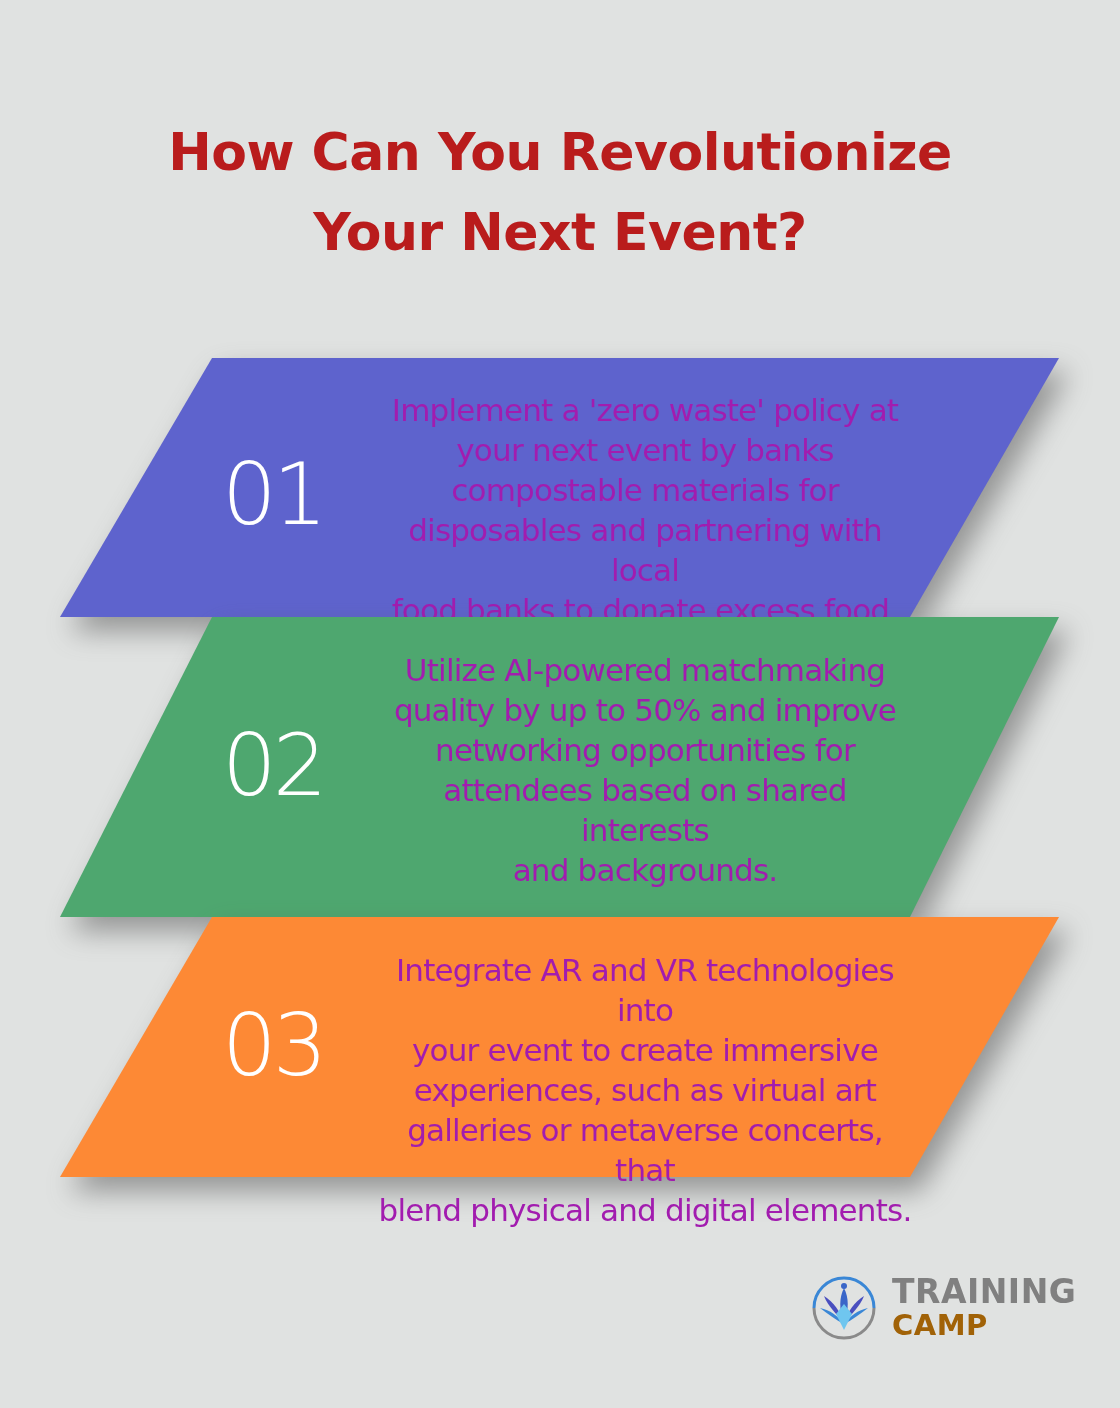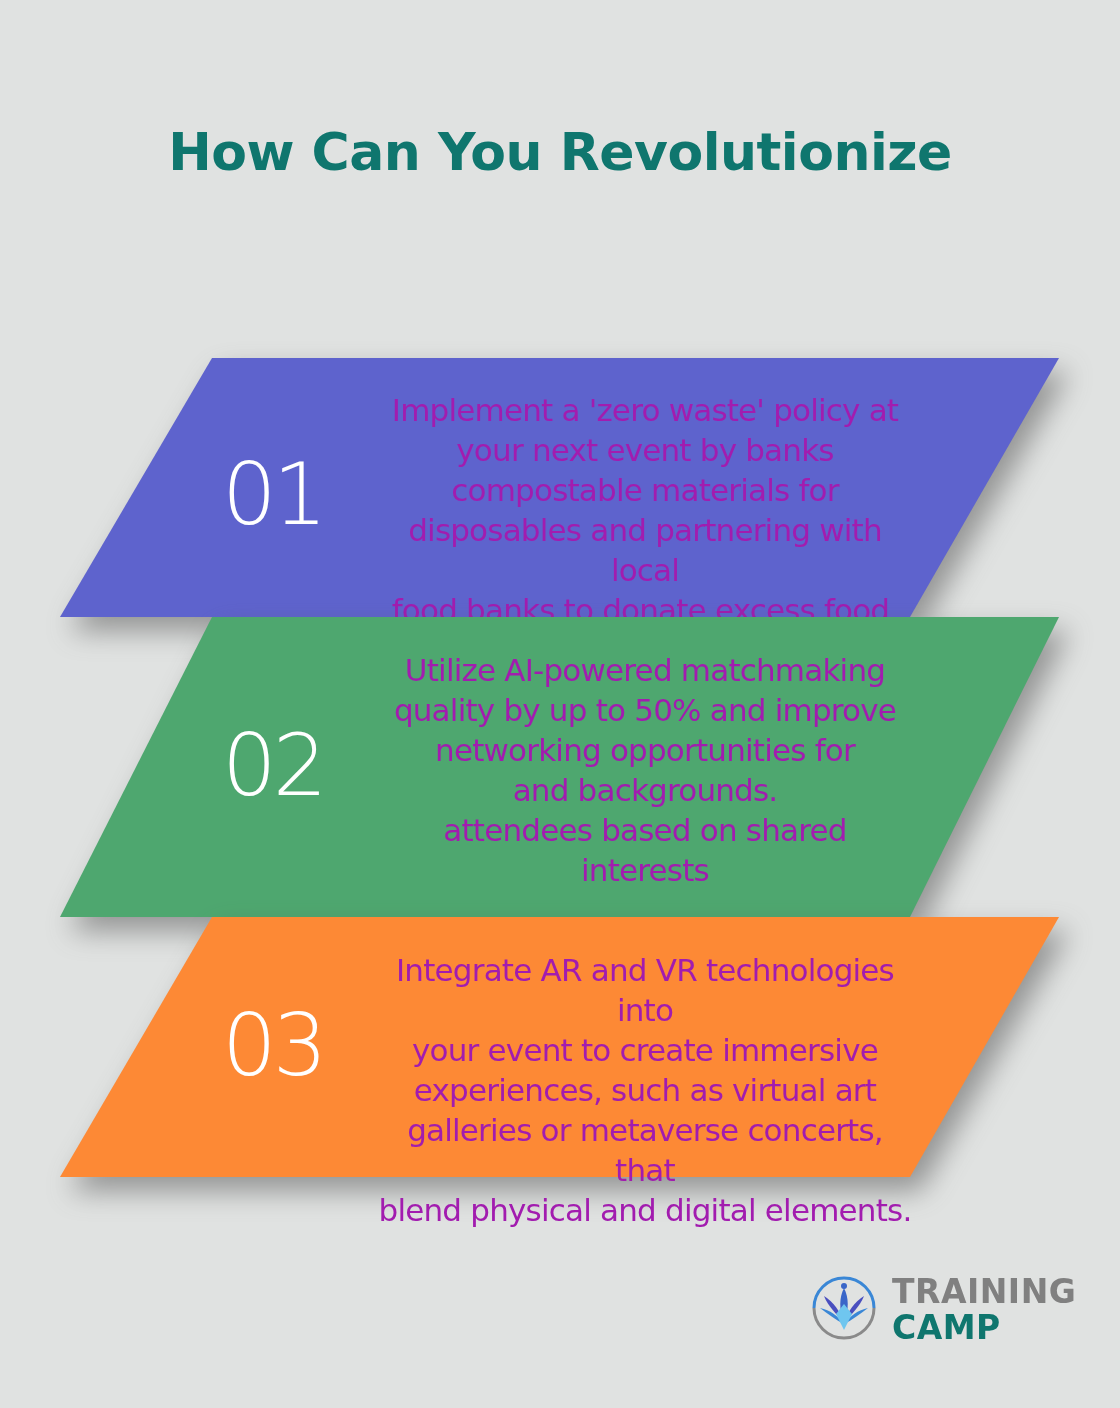--- a/index.html
+++ b/index.html
@@ -3,21 +3,21 @@
 <meta charset="utf-8">
 <style>
   html, body { margin:0; padding:0; }
   body {
     width:1120px; height:1408px; background:#e0e2e1; position:relative; overflow:hidden;
     font-family:"Liberation Sans", "DejaVu Sans", sans-serif;
   }
   .title {
     position:absolute; left:0; top:112px; width:1120px; text-align:center;
     font-family:"DejaVu Sans", sans-serif; font-weight:bold; font-size:52px; line-height:80px;
-    color:#0f766e; letter-spacing:-0.5px;
+    color:#b91c1c; letter-spacing:-0.5px;
   }
   .card { position:absolute; left:0; width:1120px; }
   .shadow {
     position:absolute; left:0; top:0; width:100%; height:100%;
     filter:blur(14px); opacity:0.55;
   }
   .shape { position:absolute; left:0; top:0; width:100%; height:100%; }
   .num {
     position:absolute; left:222px; width:110px; text-align:left;
     color:#fff; font-family:"DejaVu Sans", sans-serif; font-weight:200; font-size:86px;
@@ -30,20 +30,21 @@
     text-align:center;
   }
   .logo { position:absolute; left:806px; top:1270px; width:260px; height:76px; }
   .logo-word { position:absolute; left:86px; font-family:"DejaVu Sans", sans-serif; font-weight:bold; letter-spacing:0.5px; }
 </style>
 </head>
 <body>
 
 <div class="title">
   <div>How Can You Revolutionize</div>
+  <div>Your Next Event?</div>
 </div>
 
 <div class="card" style="top:358px;height:259px;">
   <svg class="shadow" viewBox="0 0 1120 259" preserveAspectRatio="none" style="top:14px;left:10px;">
     <polygon points="212,0 1059,0 910,259 60,259" fill="#555"></polygon>
   </svg>
   <svg class="shape" viewBox="0 0 1120 259" preserveAspectRatio="none">
     <polygon points="212,0 1059,0 910,259 60,259" fill="#5e63cd"></polygon>
   </svg>
   <div class="num" style="top:78px;margin-top:8px;">01</div>
@@ -61,22 +62,22 @@
     <polygon points="212,0 1059,0 910,300 60,300" fill="#555"></polygon>
   </svg>
   <svg class="shape" viewBox="0 0 1120 300" preserveAspectRatio="none">
     <polygon points="212,0 1059,0 910,300 60,300" fill="#4ea76f"></polygon>
   </svg>
   <div class="num" style="top:98px;">02</div>
   <div class="text" style="top:33px;">
     <div>Utilize AI-powered matchmaking</div>
     <div>quality by up to 50% and improve</div>
     <div>networking opportunities for</div>
+    <div>attendees based on shared interests</div>
     <div>and backgrounds.</div>
-    <div>attendees based on shared interests</div>
   </div>
 </div>
 
 <div class="card" style="top:917px;height:260px;">
   <svg class="shadow" viewBox="0 0 1120 260" preserveAspectRatio="none" style="top:14px;left:10px;">
     <polygon points="212,0 1059,0 910,260 60,260" fill="#555"></polygon>
   </svg>
   <svg class="shape" viewBox="0 0 1120 260" preserveAspectRatio="none">
     <polygon points="212,0 1059,0 910,260 60,260" fill="#fd8935"></polygon>
   </svg>
@@ -96,14 +97,14 @@
     <path d="M 68 38 A 30 30 0 0 1 8 38" fill="none" stroke="#8a8a8a" stroke-width="3"></path>
     <path d="M38 18 C33 28 33 40 38 52 C43 40 43 28 38 18 Z" fill="#3a66c8"></path>
     <path d="M18 26 C22 36 30 44 38 52 C34 42 28 32 18 26 Z" fill="#4a4fbf"></path>
     <path d="M58 26 C54 36 46 44 38 52 C42 42 48 32 58 26 Z" fill="#4a4fbf"></path>
     <path d="M14 38 C22 44 30 50 38 54 C32 46 24 40 14 38 Z" fill="#3a87d6"></path>
     <path d="M62 38 C54 44 46 50 38 54 C44 46 52 40 62 38 Z" fill="#3a87d6"></path>
     <path d="M30 44 L38 34 L46 44 L38 60 Z" fill="#6fc6ef"></path>
     <circle cx="38" cy="16" r="3" fill="#3a66c8"></circle>
   </svg>
   <div class="logo-word" style="top:2px;font-size:33px;color:#808080;">TRAINING</div>
-  <div class="logo-word" style="top:38px;font-size:33px;color:#0f766e;">CAMP</div>
+  <div class="logo-word" style="top:38px;font-size:29px;color:#a16207;">CAMP</div>
 </div>
 
 </body></html>

